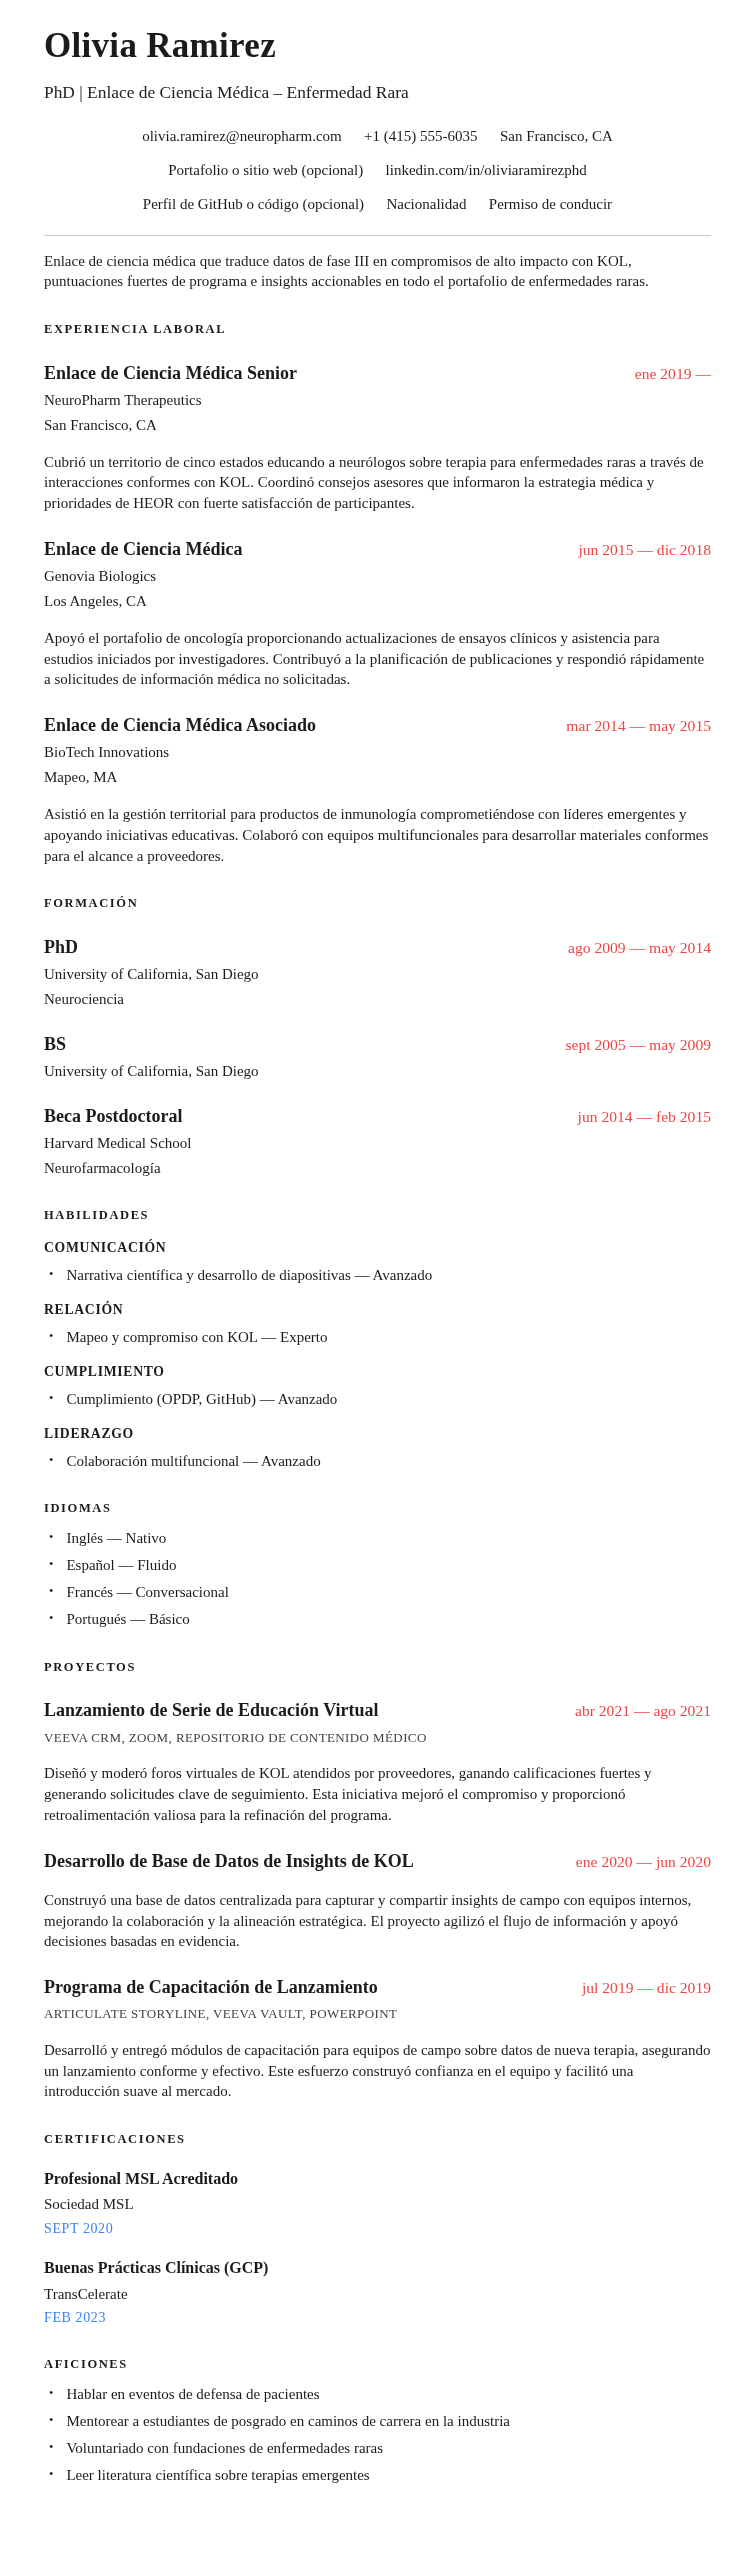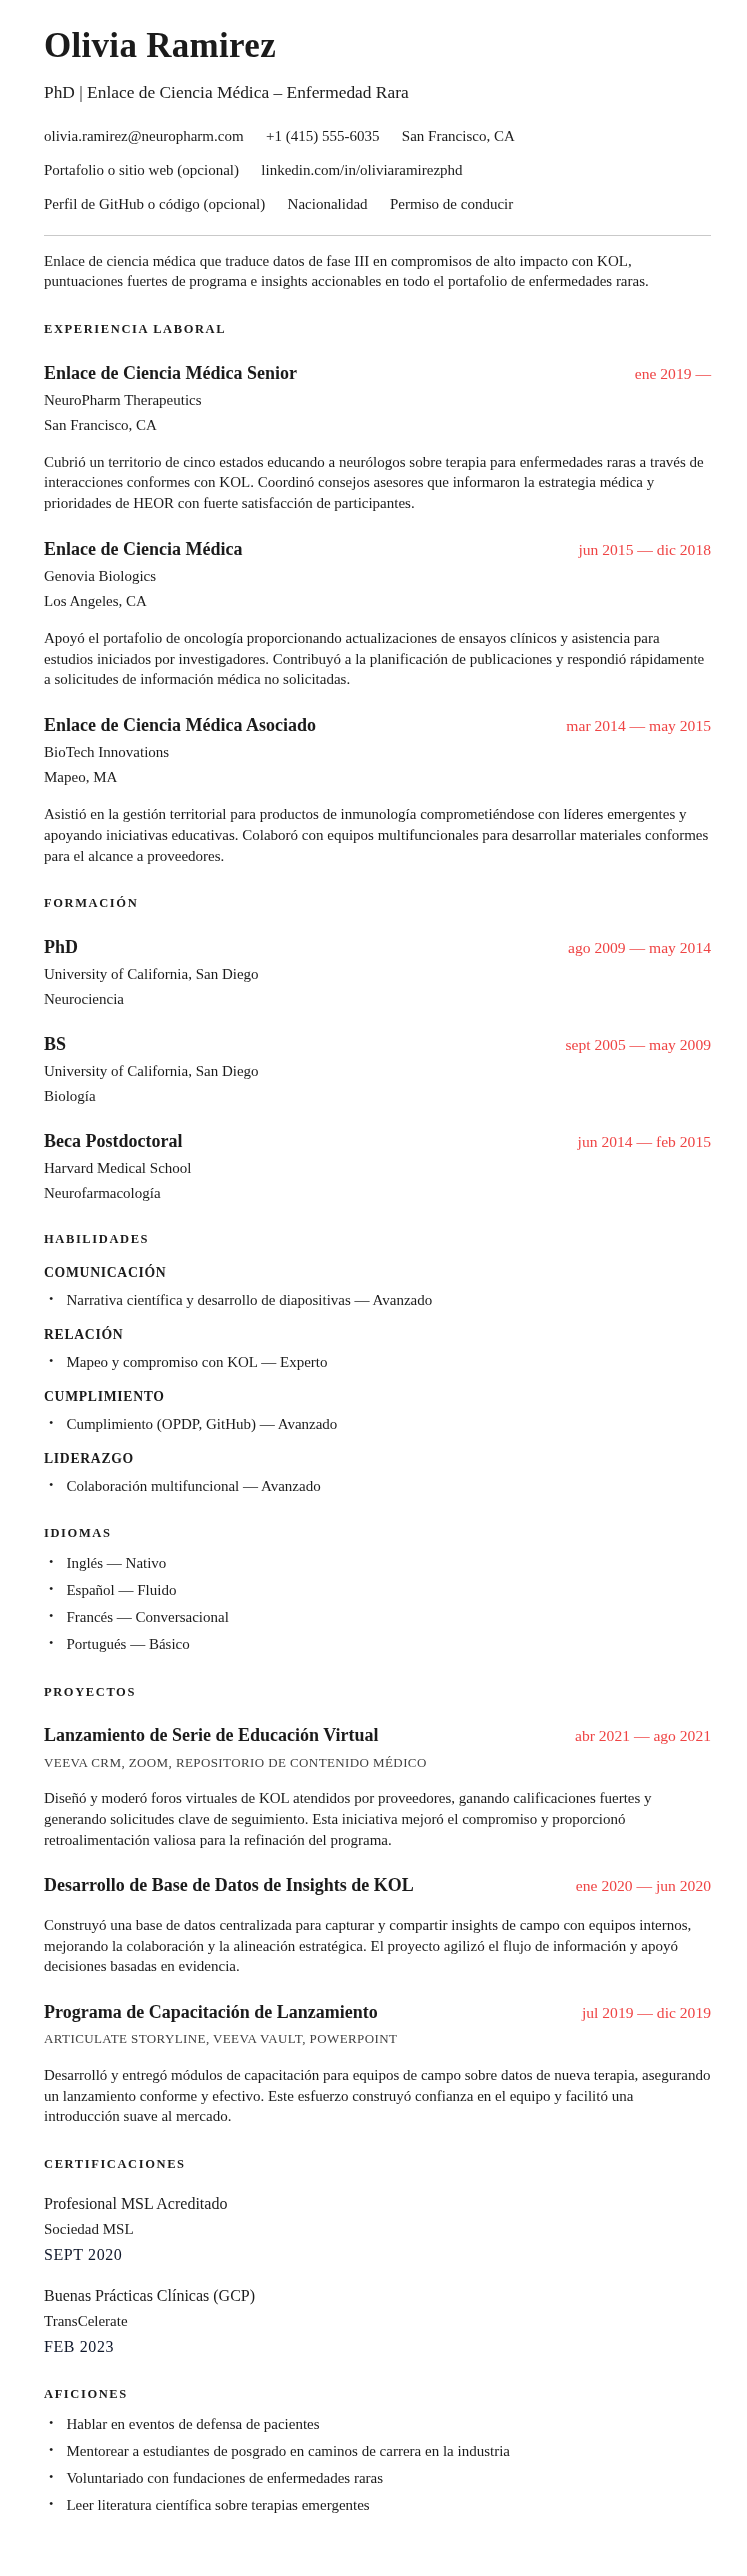--- a/index.html
+++ b/index.html
@@ -34,20 +34,21 @@
     margin-top:16px;
     color:#202020;
   }
   .contact{margin-top:24px;}
   .contact-row{
     display:flex;
     flex-wrap:wrap;
     gap:22.4px;
     font-size:15px;
     line-height:1.25;
+    justify-content:center;
   }
   .contact-row + .contact-row{margin-top:15px;}
   .divider{
     border:none;
     border-top:1.2px solid var(--divider);
     margin:21px 0 0 0;
   }
   
   .section-title{
     font-size:12.5px;
@@ -124,33 +125,33 @@
     position:absolute;
     left:5px;
     top:0;
     font-size:12.5px;
   }
   ul.bullets.spaced{margin-top:12.5px;}
   
   .cert{margin-top:21px;}
   .cert-name{
     font-size:16px;
-    font-weight:normal;
+    font-weight:bold;
     margin:0;
     line-height:1.25;
   }
   .cert-org{
     font-size:15px;
     margin-top:6.2px;
     line-height:1.25;
   }
   .cert-date{
-    font-size:16px;
+    font-size:14px;
     letter-spacing:0.6px;
-    color:#0f172a;
+    color:#3b82f6;
     margin-top:6.2px;
     line-height:1.25;
   }
 </style>
 </head>
 <body>
 
 <div class="page">
 
   <header>
@@ -238,21 +239,20 @@
         <div class="entry-sub">University of California, San Diego</div>
         <div class="entry-sub">Neurociencia</div>
       </article>
 
       <article class="entry">
         <div class="entry-head">
           <h3 class="entry-title">BS</h3>
           <div class="entry-date">sept 2005 — may 2009</div>
         </div>
         <div class="entry-sub">University of California, San Diego</div>
-        <div class="entry-sub">Biología</div>
       </article>
 
       <article class="entry">
         <div class="entry-head">
           <h3 class="entry-title">Beca Postdoctoral</h3>
           <div class="entry-date">jun 2014 — feb 2015</div>
         </div>
         <div class="entry-sub">Harvard Medical School</div>
         <div class="entry-sub">Neurofarmacología</div>
       </article>

